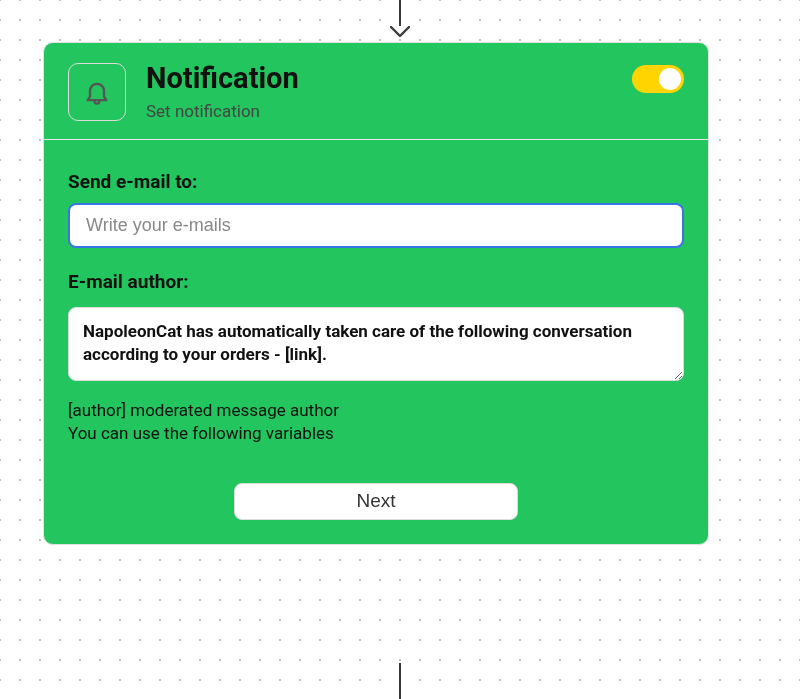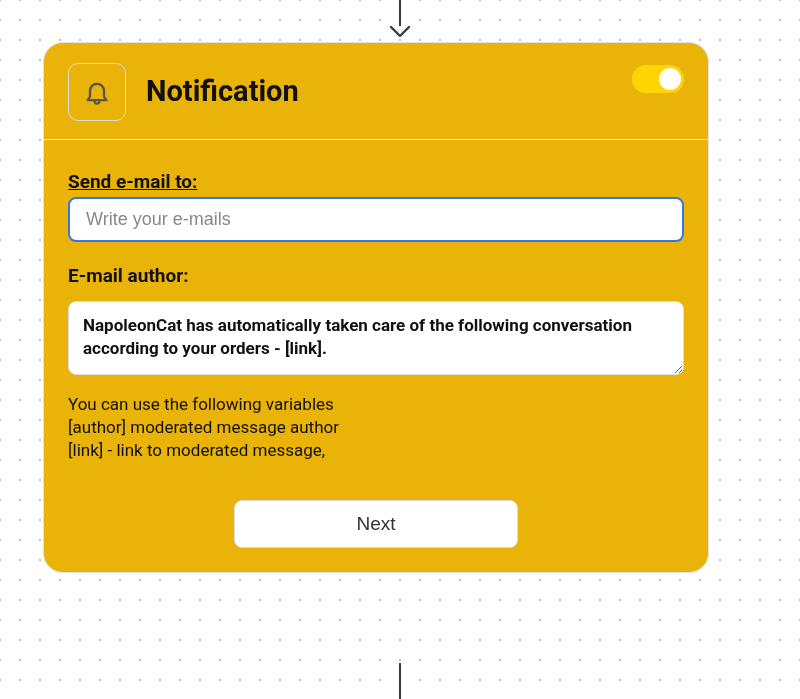--- a/index.html
+++ b/index.html
@@ -39,23 +39,23 @@
     transform: translateX(-50%);
     width: 2px;
     height: 36px;
     background: #3a3a3a;
   }
   .card {
     position: absolute;
     left: 43px;
     top: 42px;
     width: 666px;
-    background: #eab308;
+    background: #22c55e;
     border: 1px solid #e2e2e2;
-    border-radius: 20px;
+    border-radius: 10px;
     box-shadow: 0 1px 2px rgba(0,0,0,0.02);
   }
   .card-header {
     display: flex;
     align-items: center;
     padding: 20px 24px 18px 24px;
     border-bottom: 1px solid #e9e9e9;
   }
   .icon-box {
     width: 58px;
@@ -84,21 +84,21 @@
   .toggle-knob {
     position: absolute;
     right: 3px;
     top: 3px;
     width: 22px;
     height: 22px;
     background: #fff;
     border-radius: 50%;
   }
   .card-body { padding: 30px 24px 24px 24px; }
-  .label { font-size: 19px; font-weight: 700; color: #111; margin-bottom: 4px; text-decoration: underline; }
+  .label { font-size: 19px; font-weight: 700; color: #111; margin-bottom: 10px; }
   .label2 { font-size: 19px; font-weight: 700; color: #111; margin: 22px 0 14px 0; }
   .email-input {
     width: 100%;
     height: 45px;
     border: 2px solid #3a75e8;
     border-radius: 8px;
     padding: 0 16px;
     font-size: 18px;
     color: #222;
     background: #fff;
@@ -121,21 +121,21 @@
   }
   .vars {
     margin-top: 14px;
     font-size: 17px;
     color: #111;
     line-height: 1.35;
   }
   .next-row { display: flex; justify-content: center; margin-top: 38px; }
   .next-btn {
     width: 284px;
-    height: 48px;
+    height: 37px;
     border: 1px solid #dcdcdc;
     border-radius: 8px;
     background: #fff;
     font-size: 19px;
     color: #333;
     cursor: pointer;
   }
 </style>
 </head>
 <body>
@@ -154,37 +154,37 @@
 <div class="card">
   <div class="card-header">
     <div class="icon-box">
       <svg width="28" height="28" viewBox="0 0 24 24" fill="none" stroke="#555" stroke-width="2" stroke-linecap="round" stroke-linejoin="round">
         <path d="M18 16v-5a6 6 0 1 0-12 0v5l-2 3h16l-2-3z"></path>
         <path d="M10 20a2 2 0 0 0 4 0"></path>
       </svg>
     </div>
     <div class="title-block">
       <div class="title">Notification</div>
+      <div class="subtitle">Set notification</div>
     </div>
     <div class="toggle">
       <div class="toggle-knob"></div>
     </div>
   </div>
 
   <div class="card-body">
     <div class="label">Send e-mail to:</div>
     <input class="email-input" type="text" placeholder="Write your e-mails" style="">
 
     <div class="label2">E-mail author:</div>
     <textarea class="content-area" style="">NapoleonCat has automatically taken care of the following conversation according to your orders - [link].</textarea>
 
     <div class="vars">
+      <div>[author] moderated message author</div>
       <div>You can use the following variables</div>
-      <div>[author] moderated message author</div>
-      <div>[link] - link to moderated message,</div>
     </div>
 
     <div class="next-row">
       <button class="next-btn">Next</button>
     </div>
   </div>
 </div>
 
 <div class="arrow-out"></div>
 

